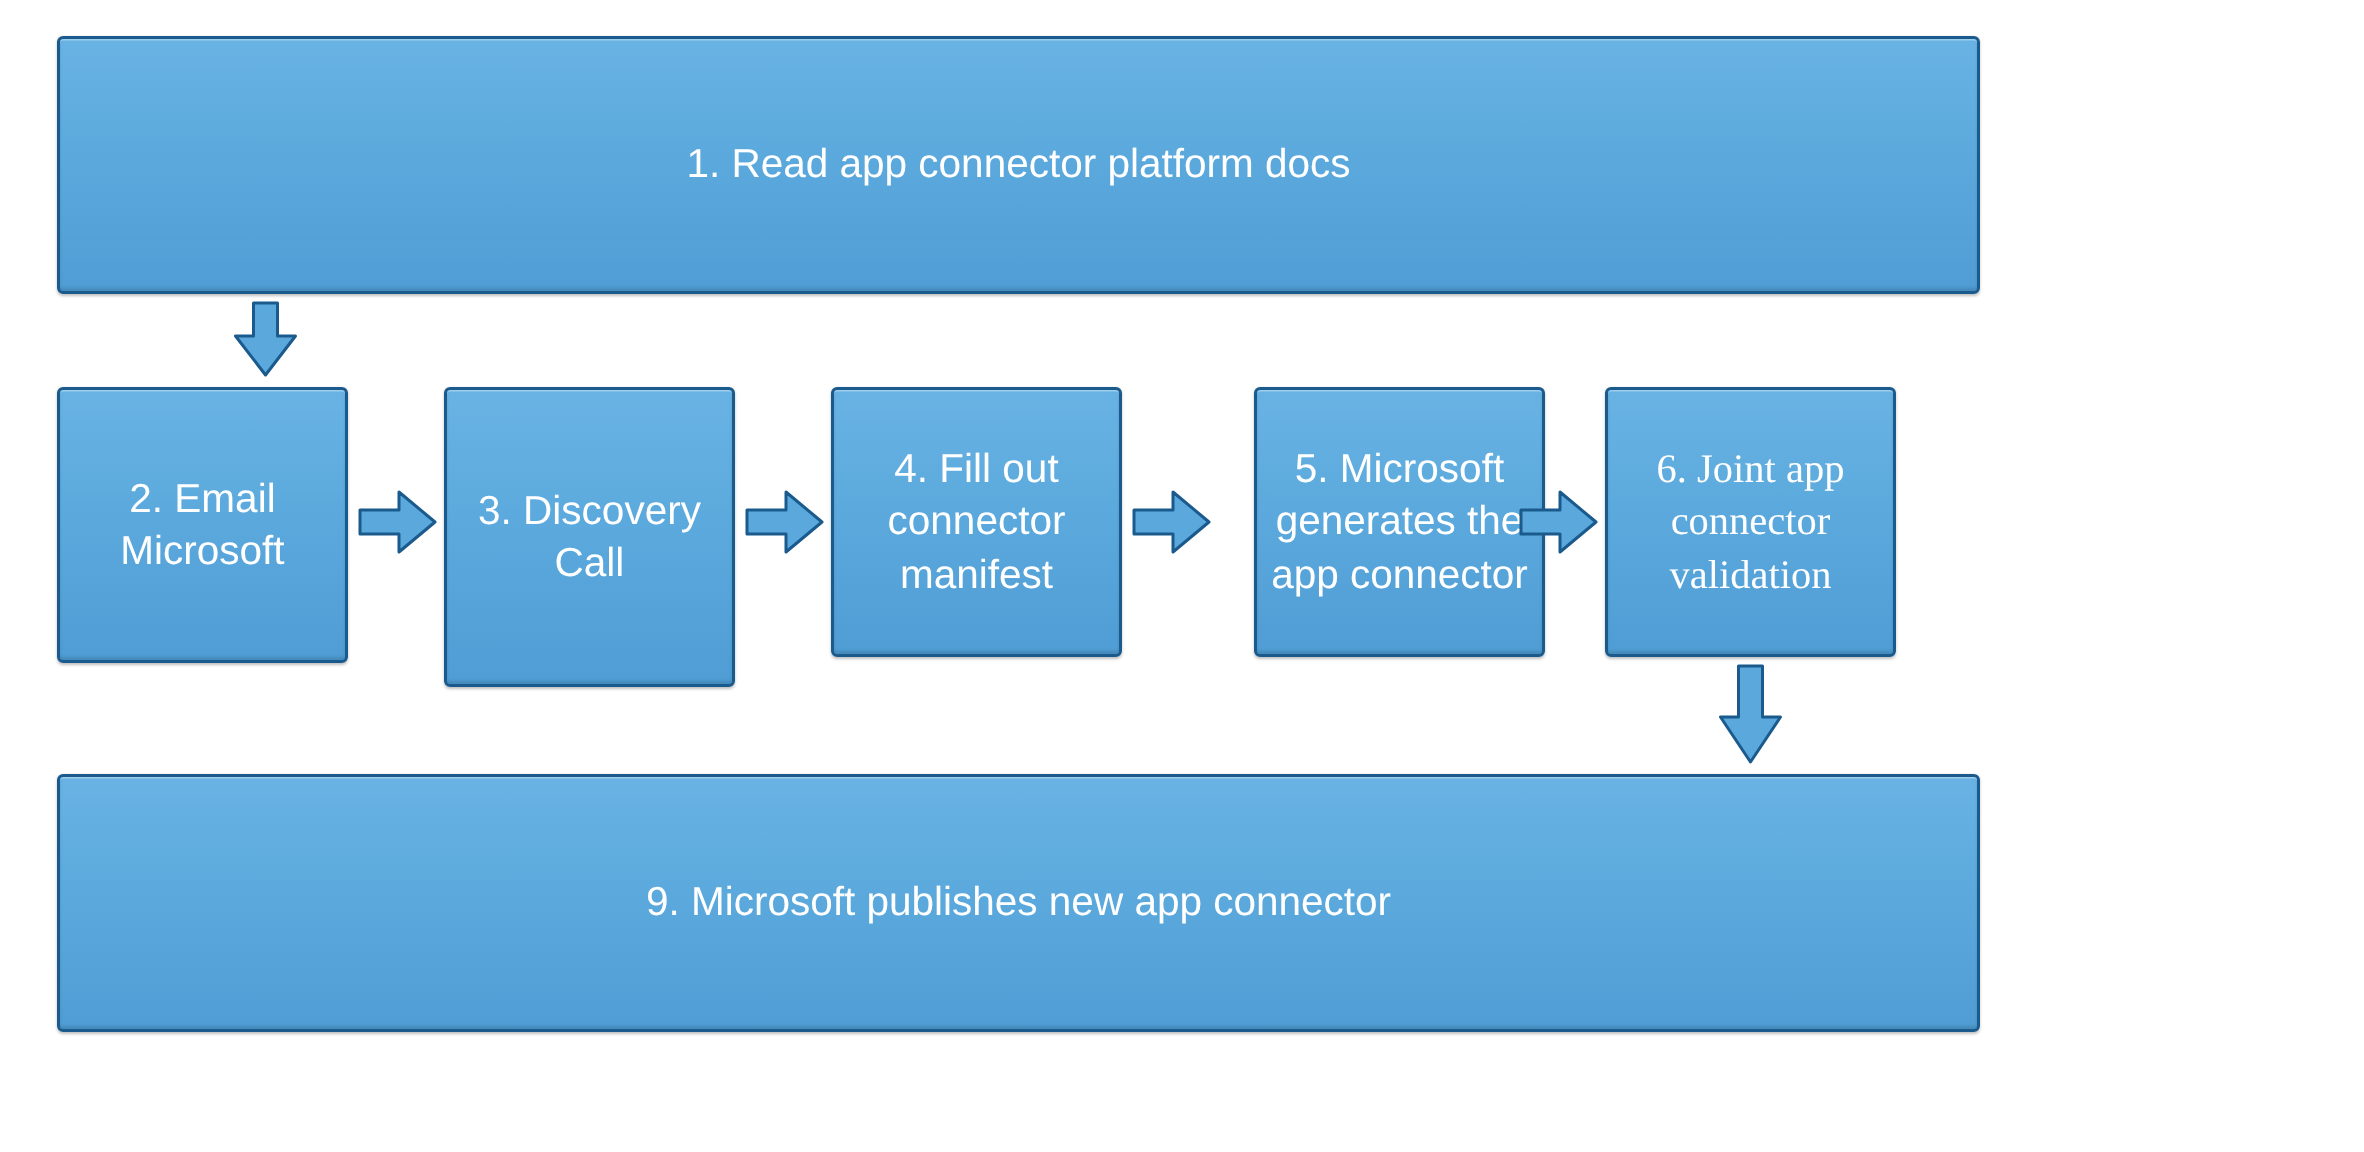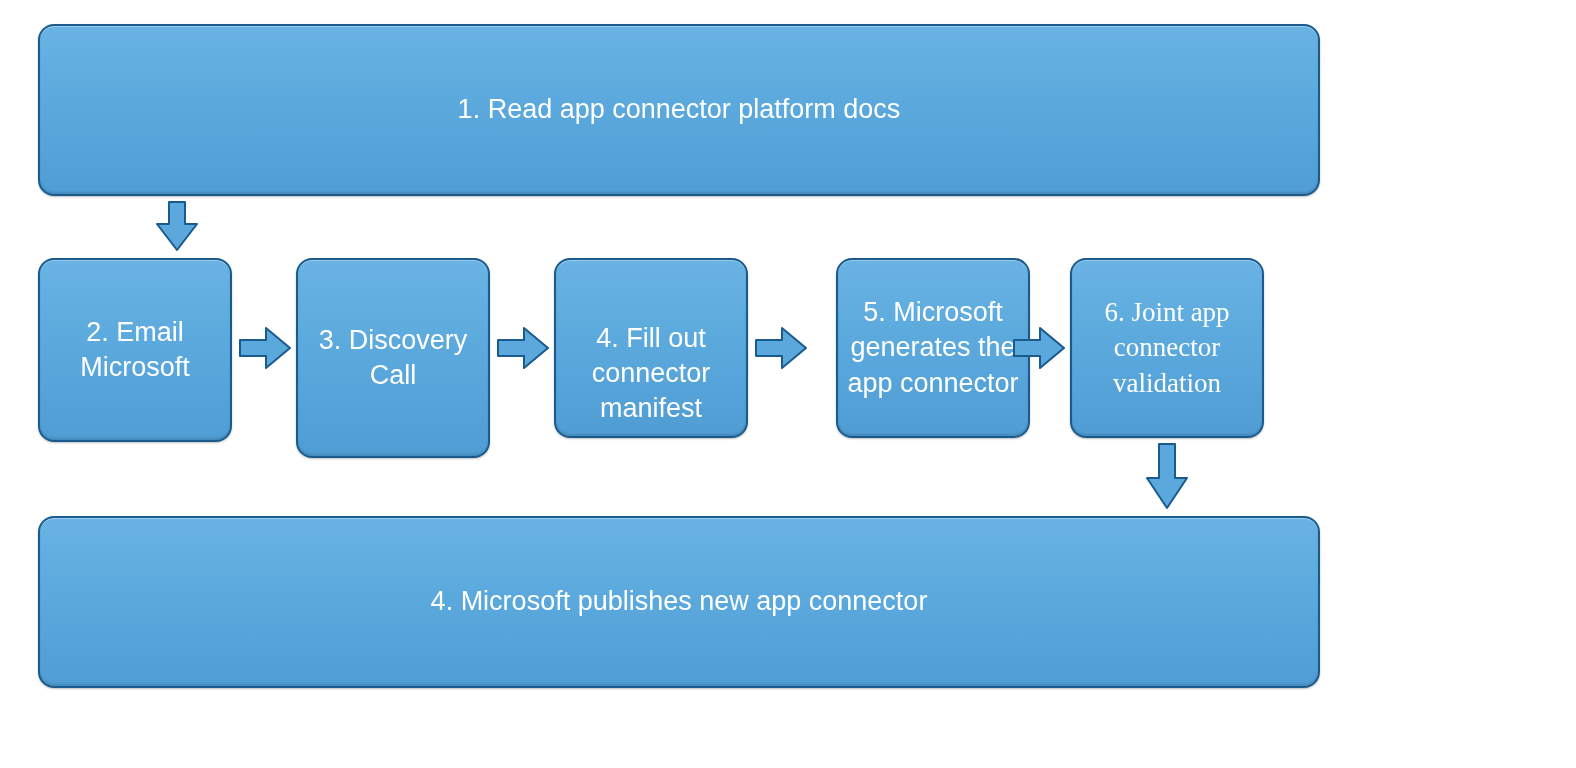--- a/index.html
+++ b/index.html
@@ -7,39 +7,39 @@
       font-family: -apple-system, "Segoe UI", Arial, sans-serif;
       background: #ffffff;
       width: 1576px;
       height: 768px;
       position: relative;
     }
     .box {
       position: absolute;
       background: linear-gradient(to bottom, #69b3e4 0%, #5aa8dc 50%, #4f9dd4 100%);
       border: 2px solid #1a5a8c;
-      border-radius: 16px;
+      border-radius: 4px;
       color: #ffffff;
       display: flex;
       align-items: center;
       justify-content: center;
       text-align: center;
       font-size: 27px;
       padding: 10px 2px;
       line-height: 1.3;
       box-shadow: inset 0 1px 0 rgba(255,255,255,0.35),
                   inset 0 -2px 2px rgba(0,0,0,0.12),
                   0 1px 2px rgba(0,0,0,0.25);
     }
     
     .step1 { left: 38px; top: 24px; width: 1282px; height: 172px; }
     
     .step2 { left: 38px; top: 258px; width: 194px; height: 184px; }
     .step3 { left: 296px; top: 258px; width: 194px; height: 200px; }
-    .step4 { left: 554px; top: 258px; width: 194px; height: 180px; align-items: flex-end; }
+    .step4 { left: 554px; top: 258px; width: 194px; height: 180px; }
     .step5 { left: 812px; top: 258px; width: 194px; height: 180px; margin-left: 24px; }
     .step6 { left: 1070px; top: 258px; width: 194px; height: 180px; font-family: Liberation Serif, serif; }
     
     .step7 { left: 38px; top: 516px; width: 1282px; height: 172px; }
 
     .arrow {
       position: absolute;
       display: flex;
       align-items: center;
       justify-content: center;
@@ -61,21 +61,21 @@
 <div class="box step4">
   <span>4. Fill out connector manifest</span>
 </div>
 <div class="box step5">
   <span>5. Microsoft generates the app connector</span>
 </div>
 <div class="box step6">
   <span>6. Joint app connector validation</span>
 </div>
 <div class="box step7">
-  <span>4. Microsoft publishes new app connector</span>
+  <span>9. Microsoft publishes new app connector</span>
 </div>
 
 <div class="arrow" style="left:155px; top:200px;">
   <svg width="44" height="54" viewBox="0 0 44 54">
     <path d="M14 2 H30 V24 H42 L22 50 L2 24 H14 Z" fill="#5aa8dc" stroke="#1a5a8c" stroke-width="2" stroke-linejoin="round"></path>
   </svg>
 </div>
 
 <div class="arrow" style="left:238px; top:326px;">
   <svg width="54" height="44" viewBox="0 0 54 44">

